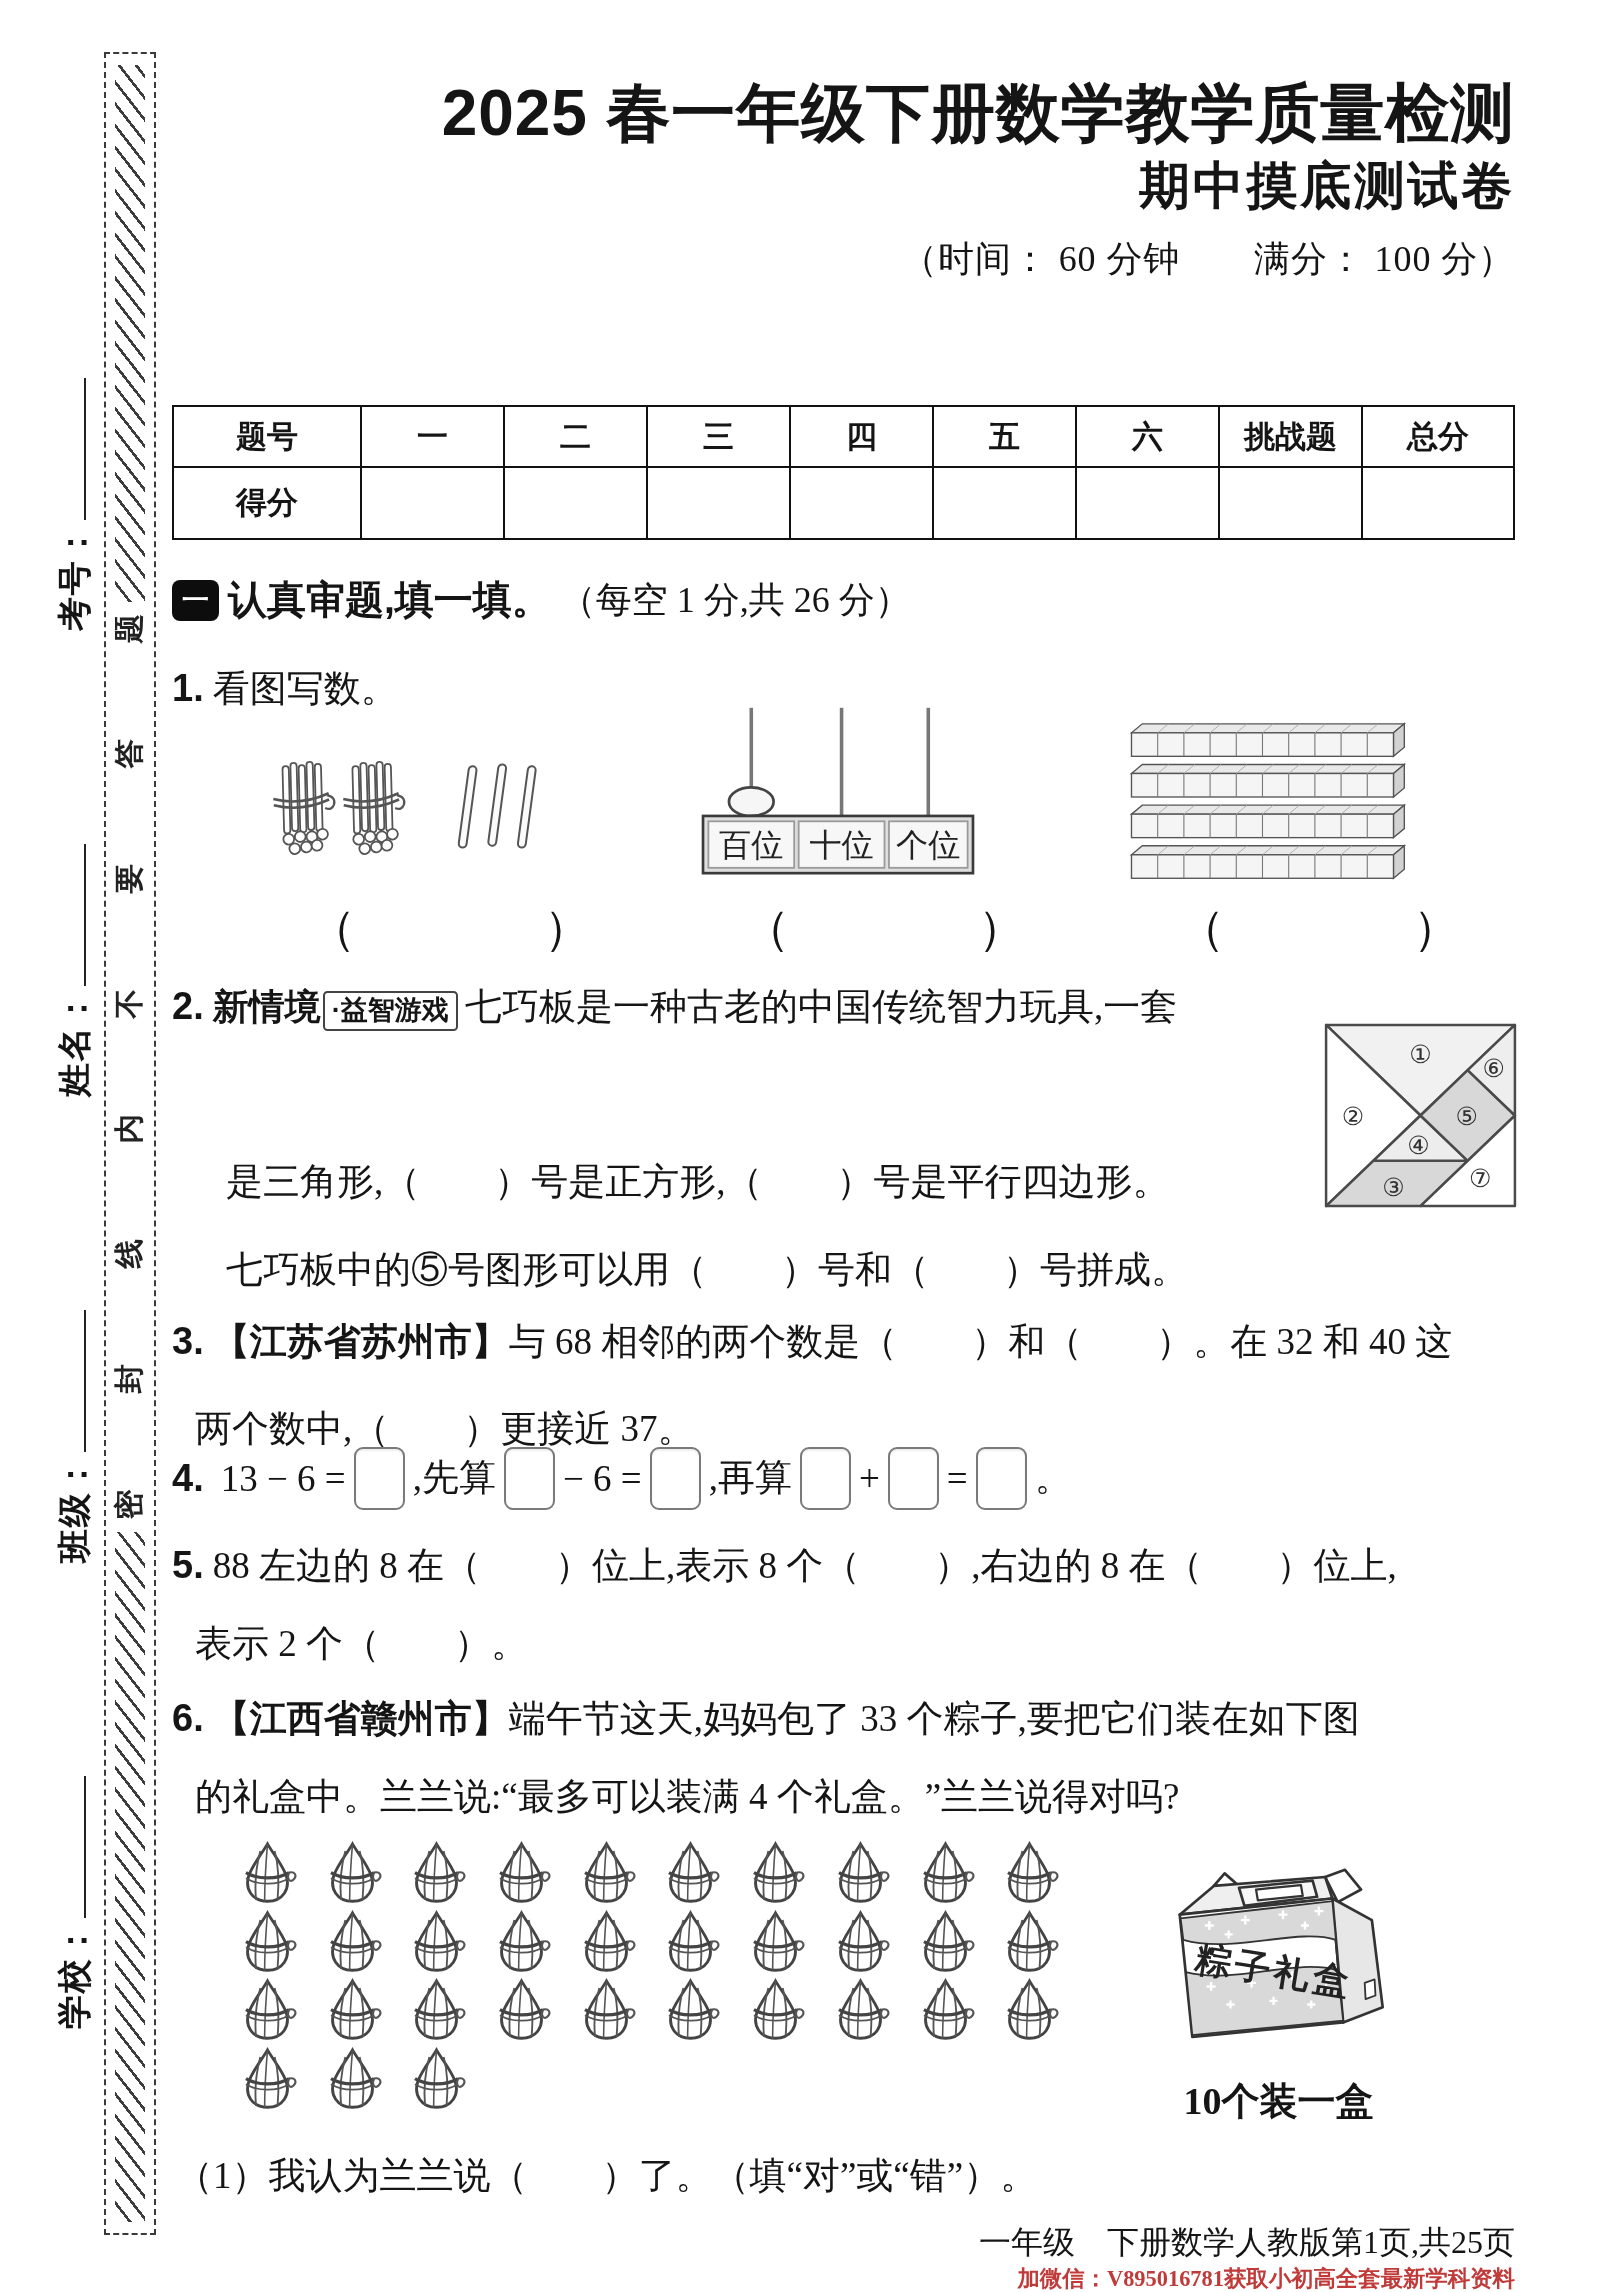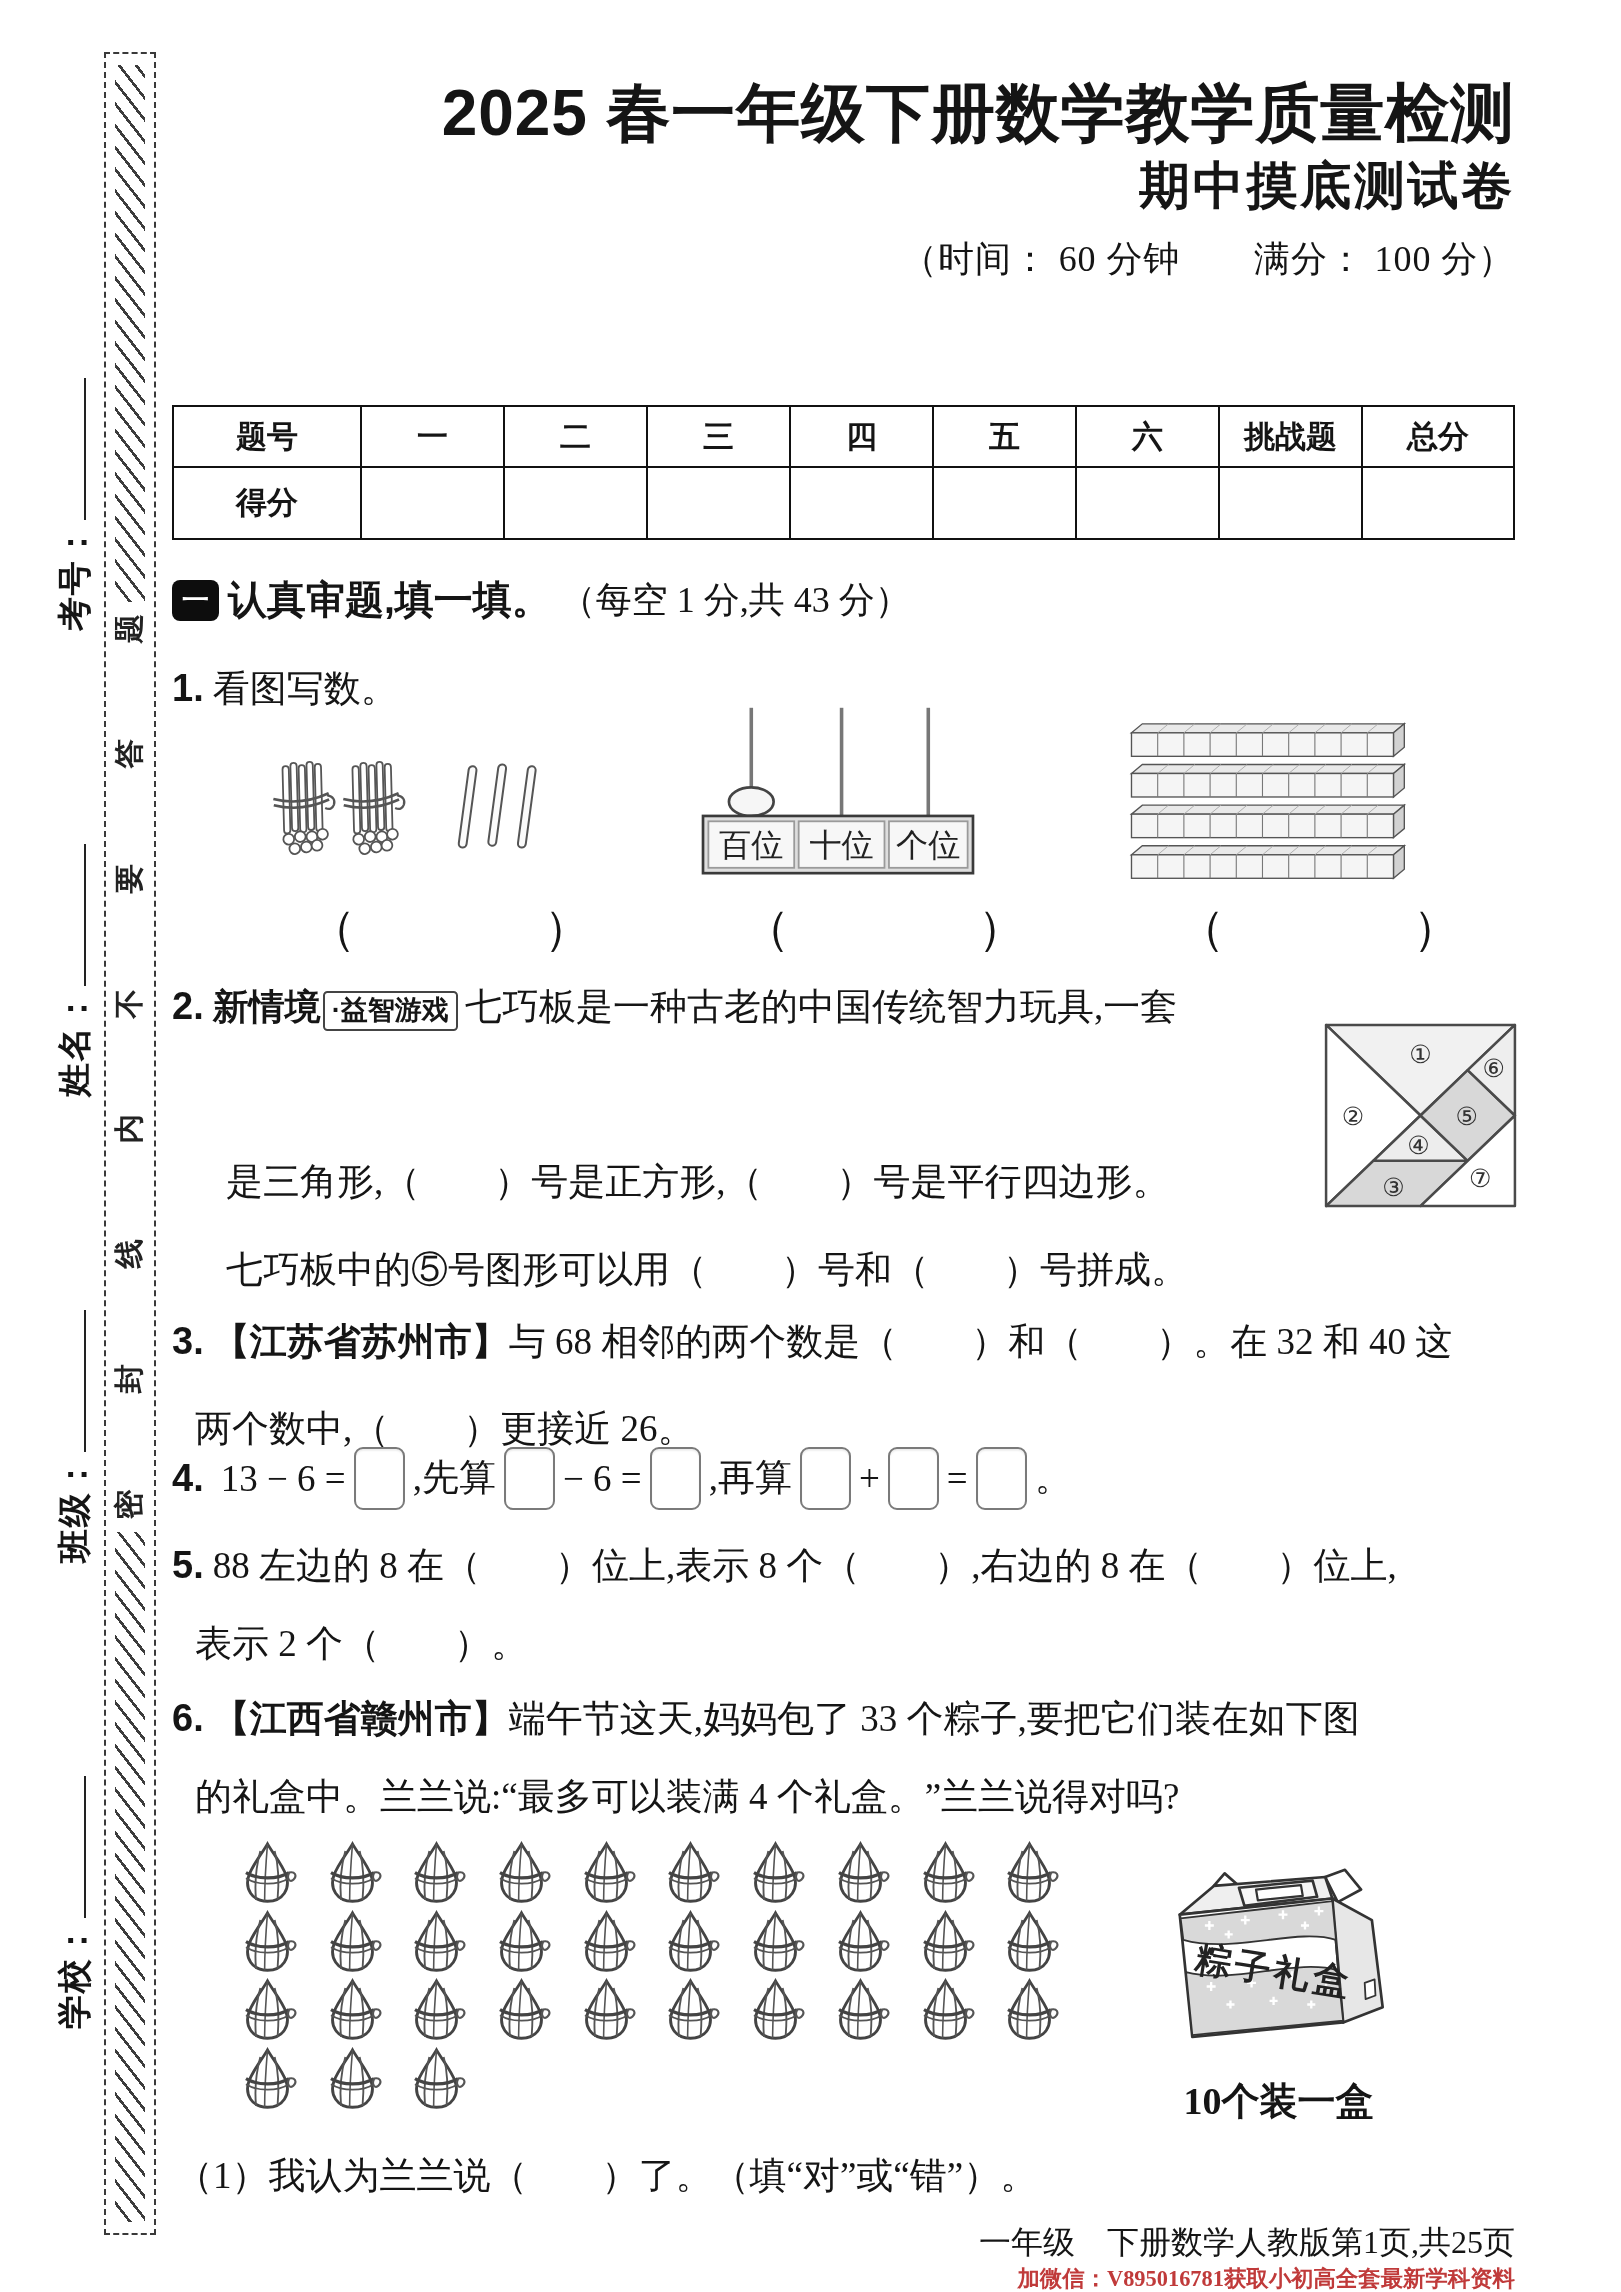--- a/index.html
+++ b/index.html
@@ -168,21 +168,21 @@
       <td></td>
       <td></td>
       <td></td>
     </tr>
   </tbody>
     </table>
 
   <div class="abs sec-head">
     <div class="sec-badge">一</div>
     <span class="sec-title">认真审题,填一填。</span>
-    <span class="sec-note">（每空 1 分,共 43 分）</span>
+    <span class="sec-note">（每空 1 分,共 26 分）</span>
   </div>
 
   <div class="qline" style="left:172px;top:665px">
     <span class="qnum">1.</span><span>看图写数。</span>
   </div>
 
   <svg class="abs" style="left:269px;top:754px" width="278" height="130" viewBox="0 0 310 145">
     <g>
       <g transform="translate(6,6) rotate(-4 30 60)">
         <g stroke="#555" stroke-width="9" stroke-linecap="round">
@@ -319,21 +319,21 @@
       <text x="49" y="68">④</text>
       <text x="74" y="53">⑤</text>
       <text x="88" y="28">⑥</text>
       <text x="81" y="85">⑦</text>
     </g>
   </svg>
 
   <div class="qline" style="left:172px;top:1318px">
     <span class="qnum">3.</span><span class="qsrc">【江苏省苏州市】</span><span>与 68 相邻的两个数是（　　）和（　　）。在 32 和 40 这</span>
   </div>
-  <div class="qline" style="left:195px;top:1406px">两个数中,（　　）更接近 26。</div>
+  <div class="qline" style="left:195px;top:1406px">两个数中,（　　）更接近 37。</div>
 
   <div class="abs q4row" style="left:172px;top:1445px;height:66px">
     <span class="qnum">4.</span>
     <span>13 − 6 =</span>
     <span class="ansbox"></span>
     <span>,先算</span>
     <span class="ansbox"></span>
     <span>− 6 =</span>
     <span class="ansbox"></span>
     <span>,再算</span>

